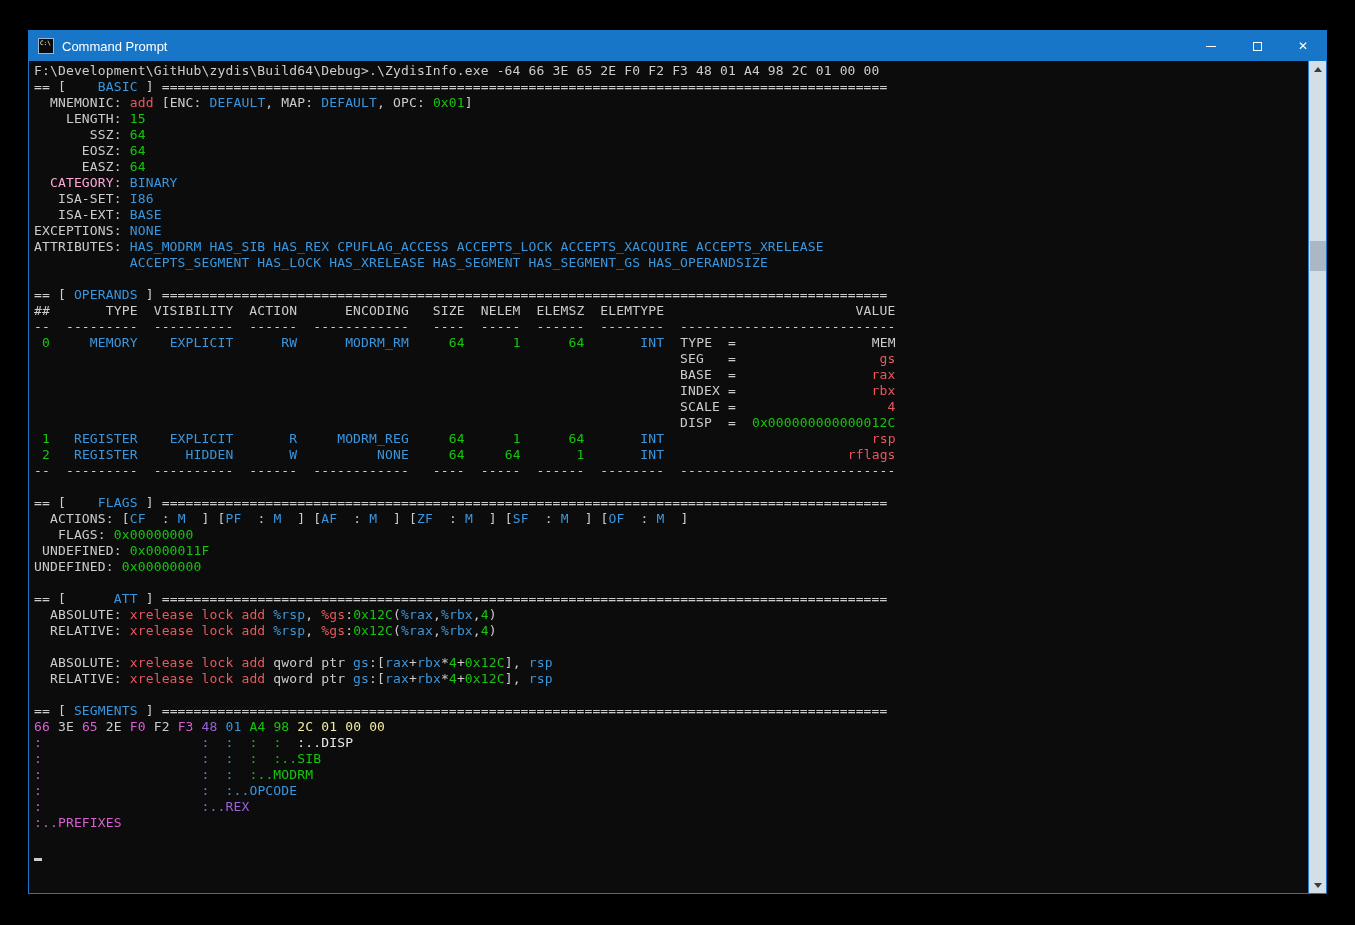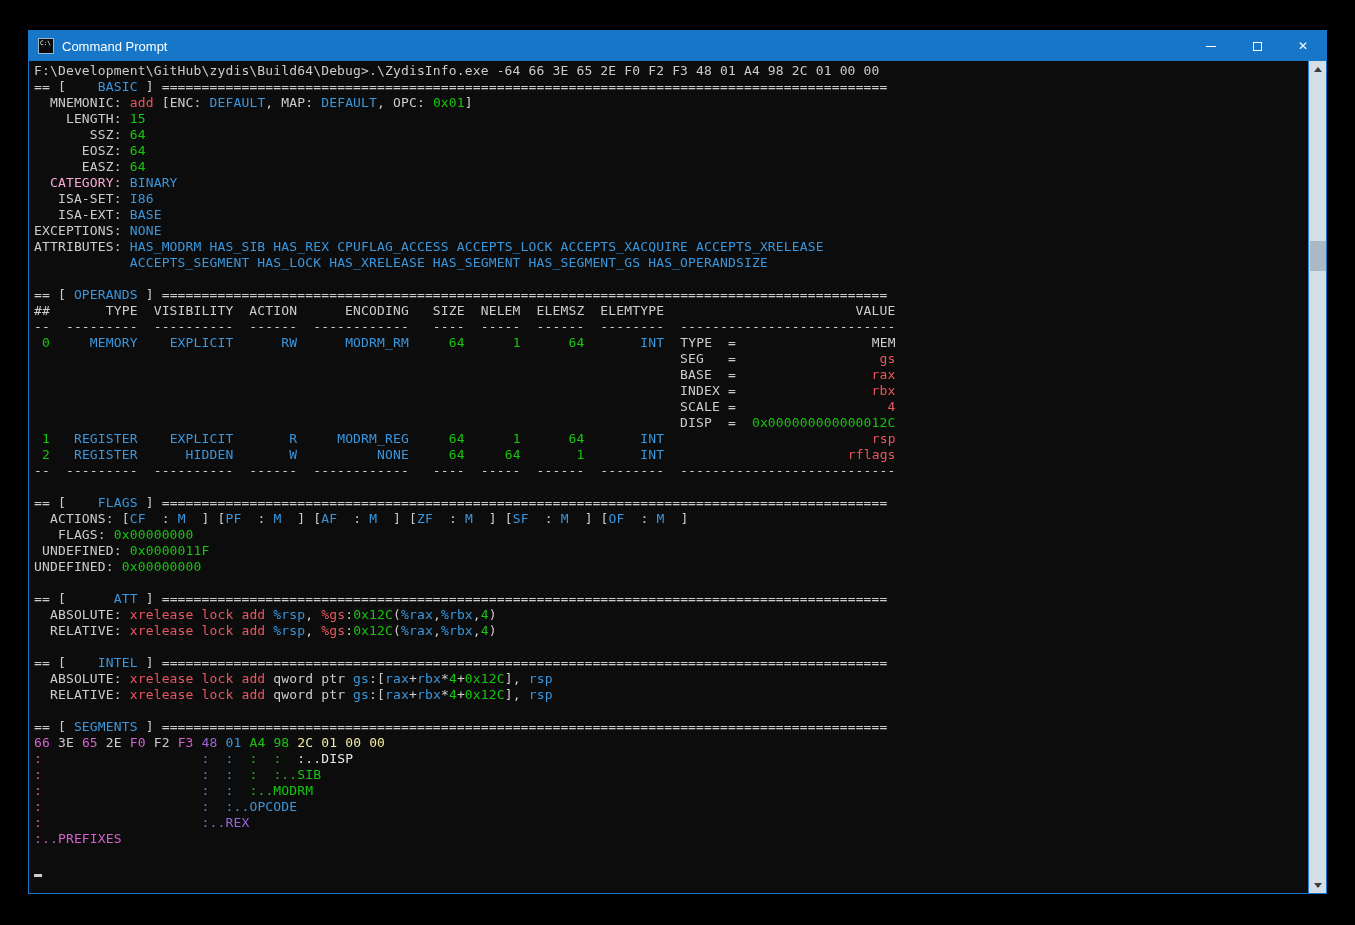--- a/index.html
+++ b/index.html
@@ -100,21 +100,20 @@
         <div class="tline"><span style="color: rgb(204, 204, 204);">== [ </span><span style="color: rgb(58, 150, 221);">   FLAGS</span><span style="color: rgb(204, 204, 204);"> ] </span><span style="color: rgb(204, 204, 204);">===========================================================================================</span></div>
         <div class="tline"><span style="color: rgb(204, 204, 204);">  ACTIONS: [</span><span style="color: rgb(58, 150, 221);">CF</span><span style="color: rgb(204, 204, 204);">  : </span><span style="color: rgb(58, 150, 221);">M</span><span style="color: rgb(204, 204, 204);">  ] [</span><span style="color: rgb(58, 150, 221);">PF</span><span style="color: rgb(204, 204, 204);">  : </span><span style="color: rgb(58, 150, 221);">M</span><span style="color: rgb(204, 204, 204);">  ] [</span><span style="color: rgb(58, 150, 221);">AF</span><span style="color: rgb(204, 204, 204);">  : </span><span style="color: rgb(58, 150, 221);">M</span><span style="color: rgb(204, 204, 204);">  ] [</span><span style="color: rgb(58, 150, 221);">ZF</span><span style="color: rgb(204, 204, 204);">  : </span><span style="color: rgb(58, 150, 221);">M</span><span style="color: rgb(204, 204, 204);">  ] [</span><span style="color: rgb(58, 150, 221);">SF</span><span style="color: rgb(204, 204, 204);">  : </span><span style="color: rgb(58, 150, 221);">M</span><span style="color: rgb(204, 204, 204);">  ] [</span><span style="color: rgb(58, 150, 221);">OF</span><span style="color: rgb(204, 204, 204);">  : </span><span style="color: rgb(58, 150, 221);">M</span><span style="color: rgb(204, 204, 204);">  ]</span></div>
         <div class="tline"><span style="color: rgb(204, 204, 204);">   FLAGS: </span><span style="color: rgb(22, 198, 12);">0x00000000</span></div>
         <div class="tline"><span style="color: rgb(204, 204, 204);"> UNDEFINED: </span><span style="color: rgb(22, 198, 12);">0x0000011F</span></div>
         <div class="tline"><span style="color: rgb(204, 204, 204);">UNDEFINED: </span><span style="color: rgb(22, 198, 12);">0x00000000</span></div>
         <div class="tline"></div>
         <div class="tline"><span style="color: rgb(204, 204, 204);">== [ </span><span style="color: rgb(58, 150, 221);">     ATT</span><span style="color: rgb(204, 204, 204);"> ] </span><span style="color: rgb(204, 204, 204);">===========================================================================================</span></div>
         <div class="tline"><span style="color: rgb(204, 204, 204);">  ABSOLUTE: </span><span style="color: rgb(233, 87, 94);">xrelease lock add </span><span style="color: rgb(58, 150, 221);">%rsp</span><span style="color: rgb(204, 204, 204);">, </span><span style="color: rgb(233, 87, 94);">%gs</span><span style="color: rgb(204, 204, 204);">:</span><span style="color: rgb(22, 198, 12);">0x12C</span><span style="color: rgb(204, 204, 204);">(</span><span style="color: rgb(58, 150, 221);">%rax</span><span style="color: rgb(204, 204, 204);">,</span><span style="color: rgb(58, 150, 221);">%rbx</span><span style="color: rgb(204, 204, 204);">,</span><span style="color: rgb(22, 198, 12);">4</span><span style="color: rgb(204, 204, 204);">)</span></div>
         <div class="tline"><span style="color: rgb(204, 204, 204);">  RELATIVE: </span><span style="color: rgb(233, 87, 94);">xrelease lock add </span><span style="color: rgb(58, 150, 221);">%rsp</span><span style="color: rgb(204, 204, 204);">, </span><span style="color: rgb(233, 87, 94);">%gs</span><span style="color: rgb(204, 204, 204);">:</span><span style="color: rgb(22, 198, 12);">0x12C</span><span style="color: rgb(204, 204, 204);">(</span><span style="color: rgb(58, 150, 221);">%rax</span><span style="color: rgb(204, 204, 204);">,</span><span style="color: rgb(58, 150, 221);">%rbx</span><span style="color: rgb(204, 204, 204);">,</span><span style="color: rgb(22, 198, 12);">4</span><span style="color: rgb(204, 204, 204);">)</span></div>
         <div class="tline"></div>
-        <div class="tline"><span style="color: rgb(204, 204, 204);">== [ </span><span style="color: rgb(58, 150, 221);">   INTEL</span><span style="color: rgb(204, 204, 204);"> ] </span><span style="color: rgb(204, 204, 204);">===========================================================================================</span></div>
         <div class="tline"><span style="color: rgb(204, 204, 204);">  ABSOLUTE: </span><span style="color: rgb(233, 87, 94);">xrelease lock add </span><span style="color: rgb(204, 204, 204);">qword ptr </span><span style="color: rgb(58, 150, 221);">gs</span><span style="color: rgb(204, 204, 204);">:[</span><span style="color: rgb(58, 150, 221);">rax</span><span style="color: rgb(204, 204, 204);">+</span><span style="color: rgb(58, 150, 221);">rbx</span><span style="color: rgb(204, 204, 204);">*</span><span style="color: rgb(22, 198, 12);">4</span><span style="color: rgb(204, 204, 204);">+</span><span style="color: rgb(22, 198, 12);">0x12C</span><span style="color: rgb(204, 204, 204);">], </span><span style="color: rgb(58, 150, 221);">rsp</span></div>
         <div class="tline"><span style="color: rgb(204, 204, 204);">  RELATIVE: </span><span style="color: rgb(233, 87, 94);">xrelease lock add </span><span style="color: rgb(204, 204, 204);">qword ptr </span><span style="color: rgb(58, 150, 221);">gs</span><span style="color: rgb(204, 204, 204);">:[</span><span style="color: rgb(58, 150, 221);">rax</span><span style="color: rgb(204, 204, 204);">+</span><span style="color: rgb(58, 150, 221);">rbx</span><span style="color: rgb(204, 204, 204);">*</span><span style="color: rgb(22, 198, 12);">4</span><span style="color: rgb(204, 204, 204);">+</span><span style="color: rgb(22, 198, 12);">0x12C</span><span style="color: rgb(204, 204, 204);">], </span><span style="color: rgb(58, 150, 221);">rsp</span></div>
         <div class="tline"></div>
         <div class="tline"><span style="color: rgb(204, 204, 204);">== [ </span><span style="color: rgb(58, 150, 221);">SEGMENTS</span><span style="color: rgb(204, 204, 204);"> ] </span><span style="color: rgb(204, 204, 204);">===========================================================================================</span></div>
         <div class="tline"><span style="color: rgb(214, 95, 209);">66</span><span style="color: rgb(204, 204, 204);"> 3E</span><span style="color: rgb(214, 95, 209);"> 65</span><span style="color: rgb(204, 204, 204);"> 2E</span><span style="color: rgb(214, 95, 209);"> F0</span><span style="color: rgb(204, 204, 204);"> F2</span><span style="color: rgb(214, 95, 209);"> F3</span><span style="color: rgb(154, 100, 216);"> 48</span><span style="color: rgb(58, 150, 221);"> 01</span><span style="color: rgb(22, 198, 12);"> A4</span><span style="color: rgb(22, 198, 12);"> 98</span><span style="color: rgb(242, 236, 160);"> 2C</span><span style="color: rgb(242, 236, 160);"> 01</span><span style="color: rgb(242, 236, 160);"> 00</span><span style="color: rgb(242, 236, 160);"> 00</span></div>
         <div class="tline"><span style="color: rgb(214, 95, 209);">:</span><span style="color: rgb(204, 204, 204);">                    </span><span style="color: rgb(154, 100, 216);">:</span><span style="color: rgb(204, 204, 204);">  </span><span style="color: rgb(58, 150, 221);">:</span><span style="color: rgb(204, 204, 204);">  </span><span style="color: rgb(22, 198, 12);">:</span><span style="color: rgb(204, 204, 204);">  </span><span style="color: rgb(22, 198, 12);">:</span><span style="color: rgb(204, 204, 204);">  </span><span style="color: rgb(232, 232, 232);">:..DISP</span></div>
         <div class="tline"><span style="color: rgb(214, 95, 209);">:</span><span style="color: rgb(204, 204, 204);">                    </span><span style="color: rgb(154, 100, 216);">:</span><span style="color: rgb(204, 204, 204);">  </span><span style="color: rgb(58, 150, 221);">:</span><span style="color: rgb(204, 204, 204);">  </span><span style="color: rgb(22, 198, 12);">:</span><span style="color: rgb(204, 204, 204);">  </span><span style="color: rgb(22, 198, 12);">:..SIB</span></div>
         <div class="tline"><span style="color: rgb(214, 95, 209);">:</span><span style="color: rgb(204, 204, 204);">                    </span><span style="color: rgb(154, 100, 216);">:</span><span style="color: rgb(204, 204, 204);">  </span><span style="color: rgb(58, 150, 221);">:</span><span style="color: rgb(204, 204, 204);">  </span><span style="color: rgb(22, 198, 12);">:..MODRM</span></div>
         <div class="tline"><span style="color: rgb(214, 95, 209);">:</span><span style="color: rgb(204, 204, 204);">                    </span><span style="color: rgb(154, 100, 216);">:</span><span style="color: rgb(204, 204, 204);">  </span><span style="color: rgb(58, 150, 221);">:..OPCODE</span></div>
         <div class="tline"><span style="color: rgb(214, 95, 209);">:</span><span style="color: rgb(204, 204, 204);">                    </span><span style="color: rgb(154, 100, 216);">:..REX</span></div>

